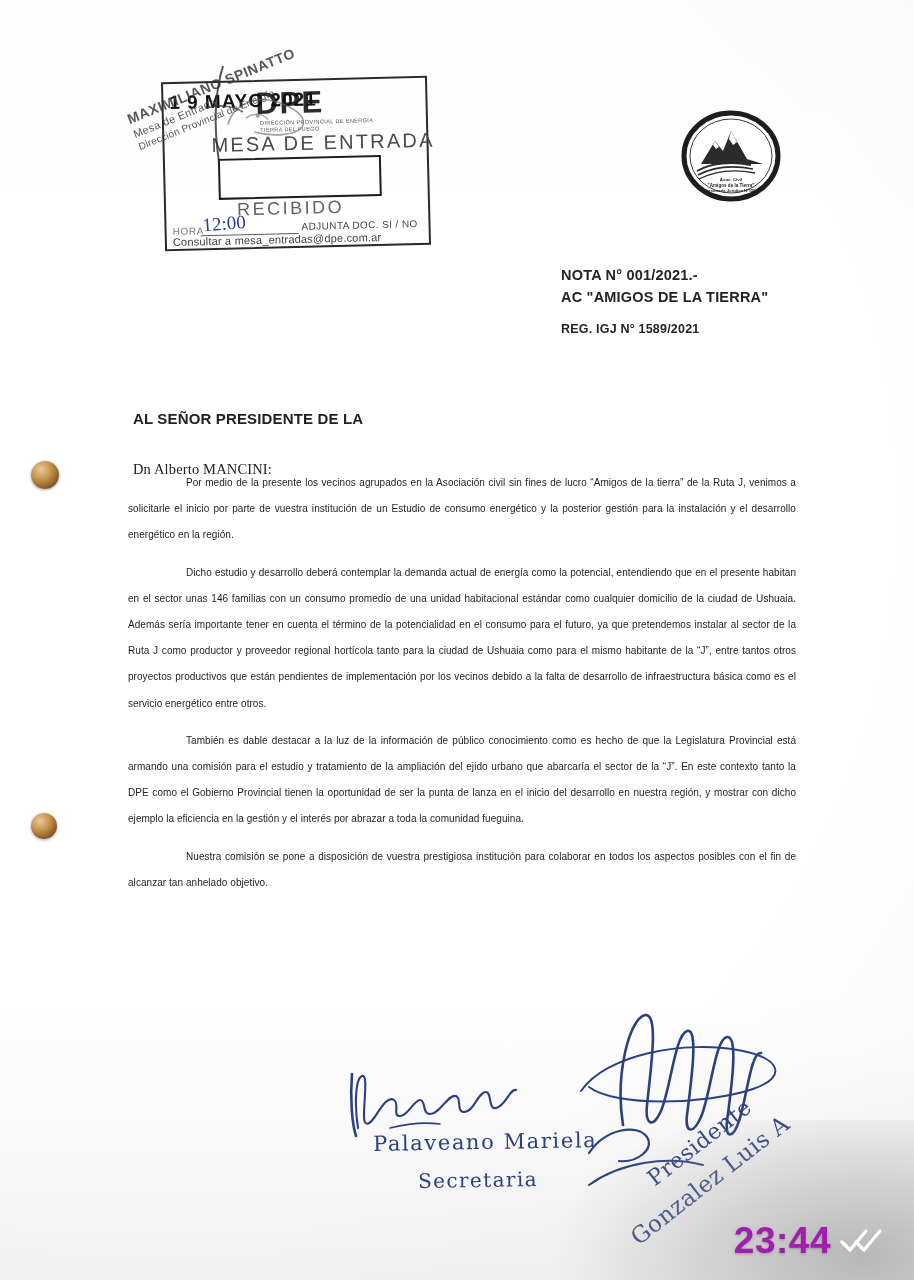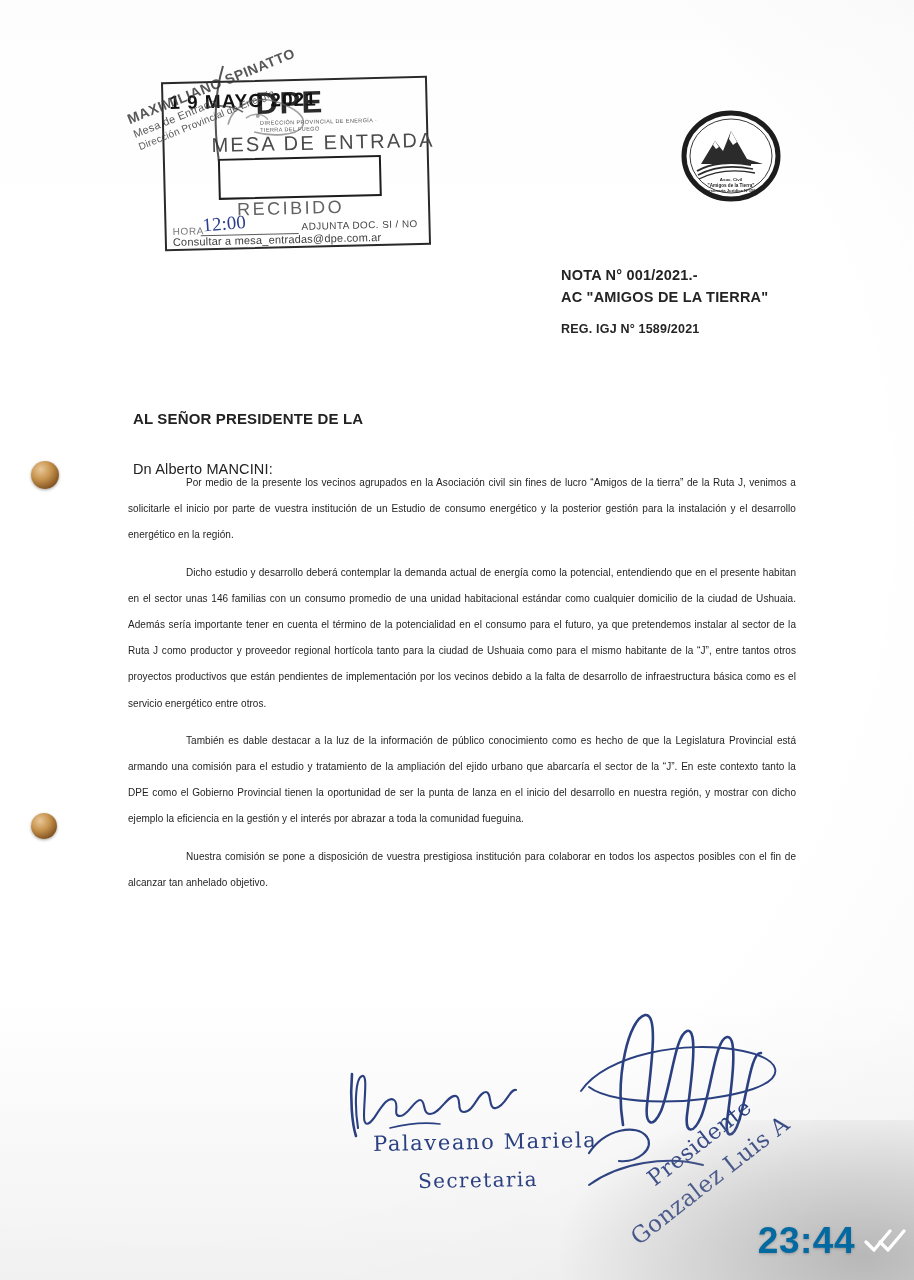--- a/index.html
+++ b/index.html
@@ -232,20 +232,21 @@
     font-size: 15px;
     font-weight: bold;
     line-height: 23px;
     letter-spacing: 0.15px;
     white-space: nowrap;
     margin-top: 28px;
   }
   #addressee .a-line.sub {
     font-weight: normal;
     font-size: 14.5px;
+    font-family: Liberation Serif, serif;
   }
 
   
   #body-text {
     position: absolute;
     left: 128px;
     top: 470px;
     width: 668px;
   }
   #body-text p {
@@ -350,26 +351,26 @@
     position: absolute;
     left: 560px;
     top: 1120px;
     width: 354px;
     height: 160px;
     background: radial-gradient(120% 140% at 85% 85%, rgba(150,150,150,0.62) 0%, rgba(170,170,170,0.42) 35%, rgba(255,255,255,0) 72%);
     pointer-events: none;
   }
   #timestamp {
     position: absolute;
-    right: 8px;
+    right: 32px;
     bottom: 18px;
     display: flex;
     align-items: center;
     gap: 9px;
-    color: #0369a1;
+    color: #a21caf;
     text-shadow: 0 1px 3px rgba(0,0,0,0.25);
   }
   #timestamp .ts-text {
     font-size: 37px;
     font-weight: bold;
     letter-spacing: 0.5px;
     font-family: "Liberation Sans", sans-serif;
   }
   #timestamp .ts-ticks { display: block; }
 </style>

